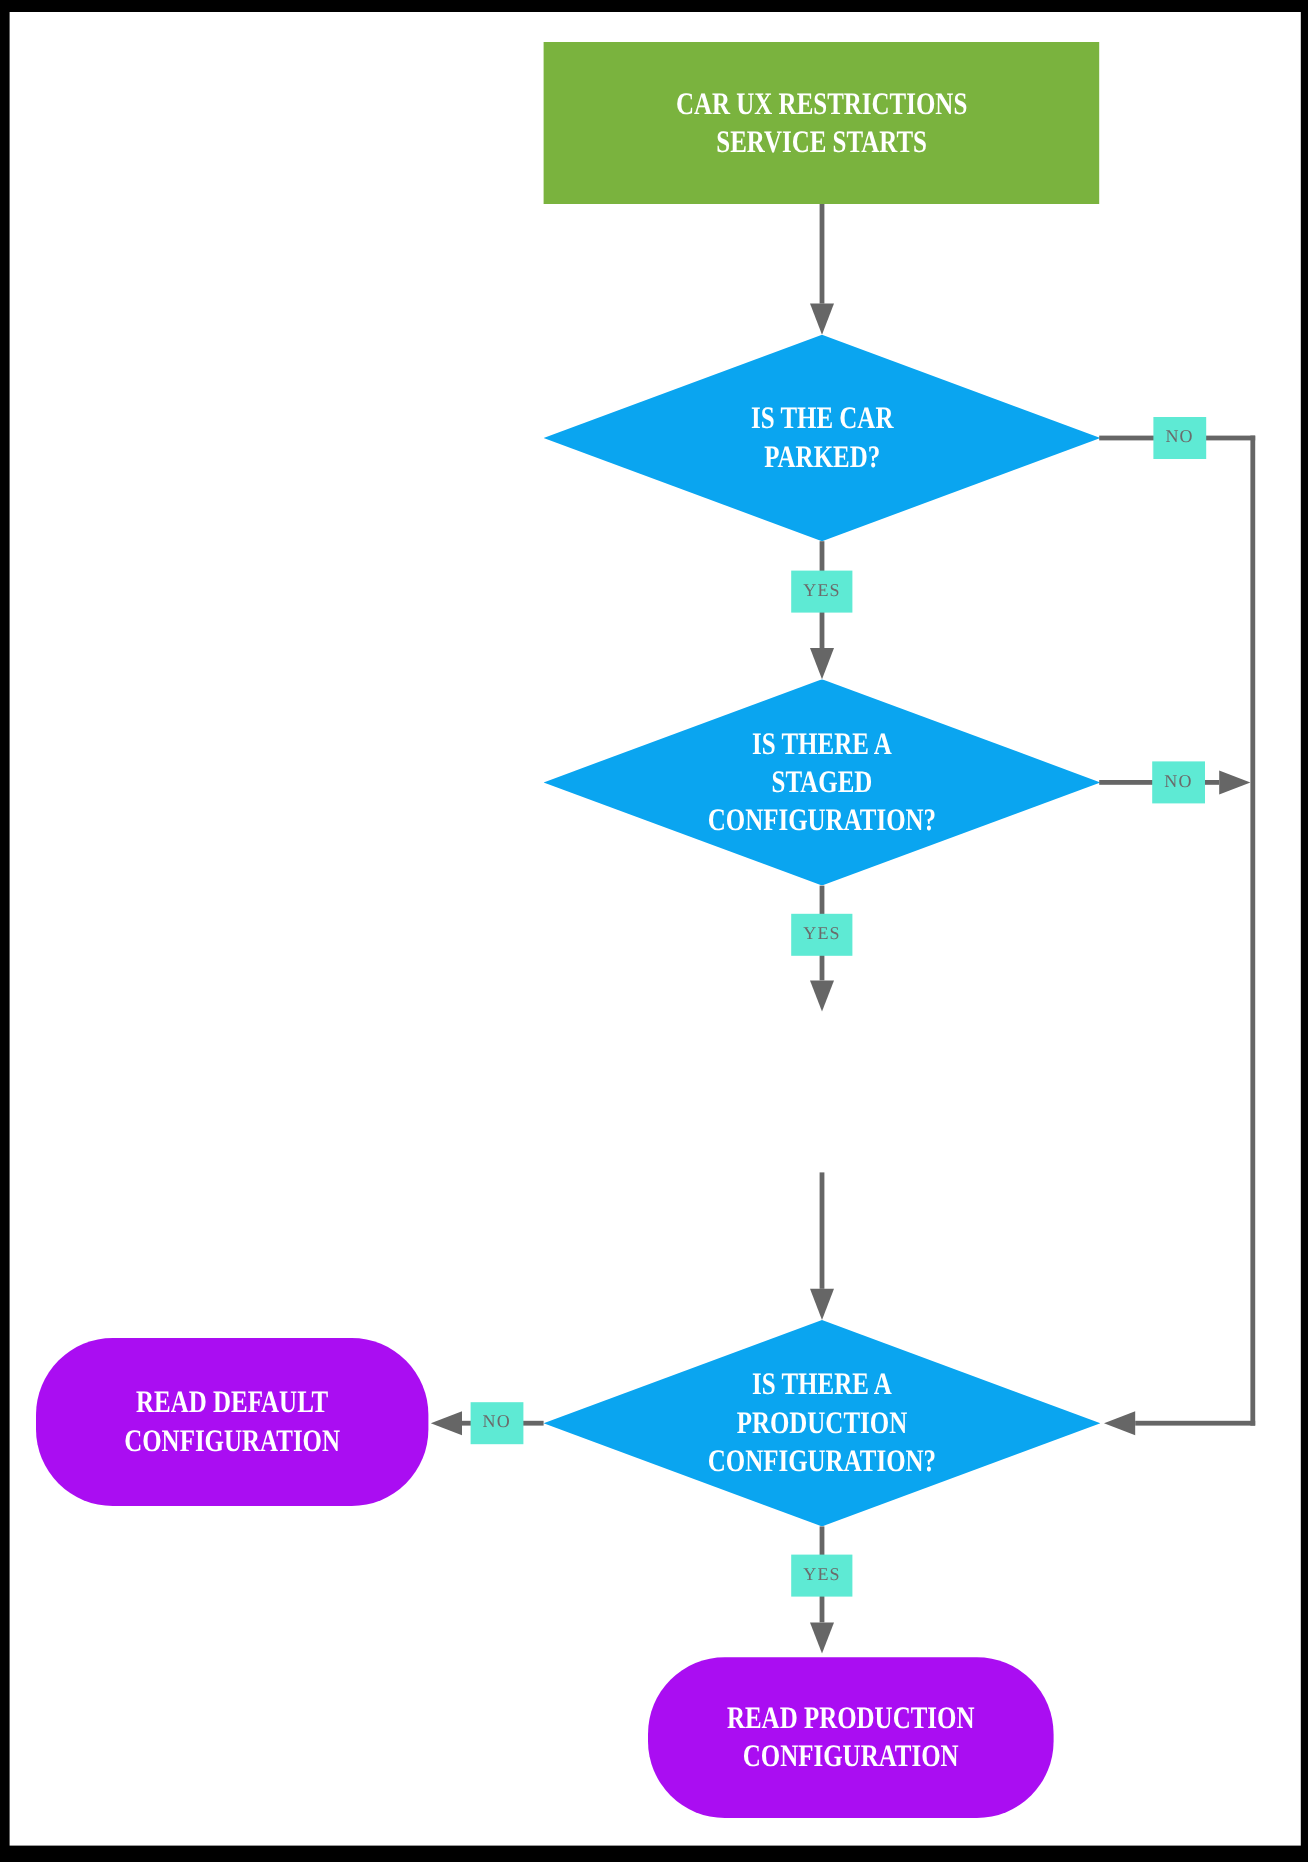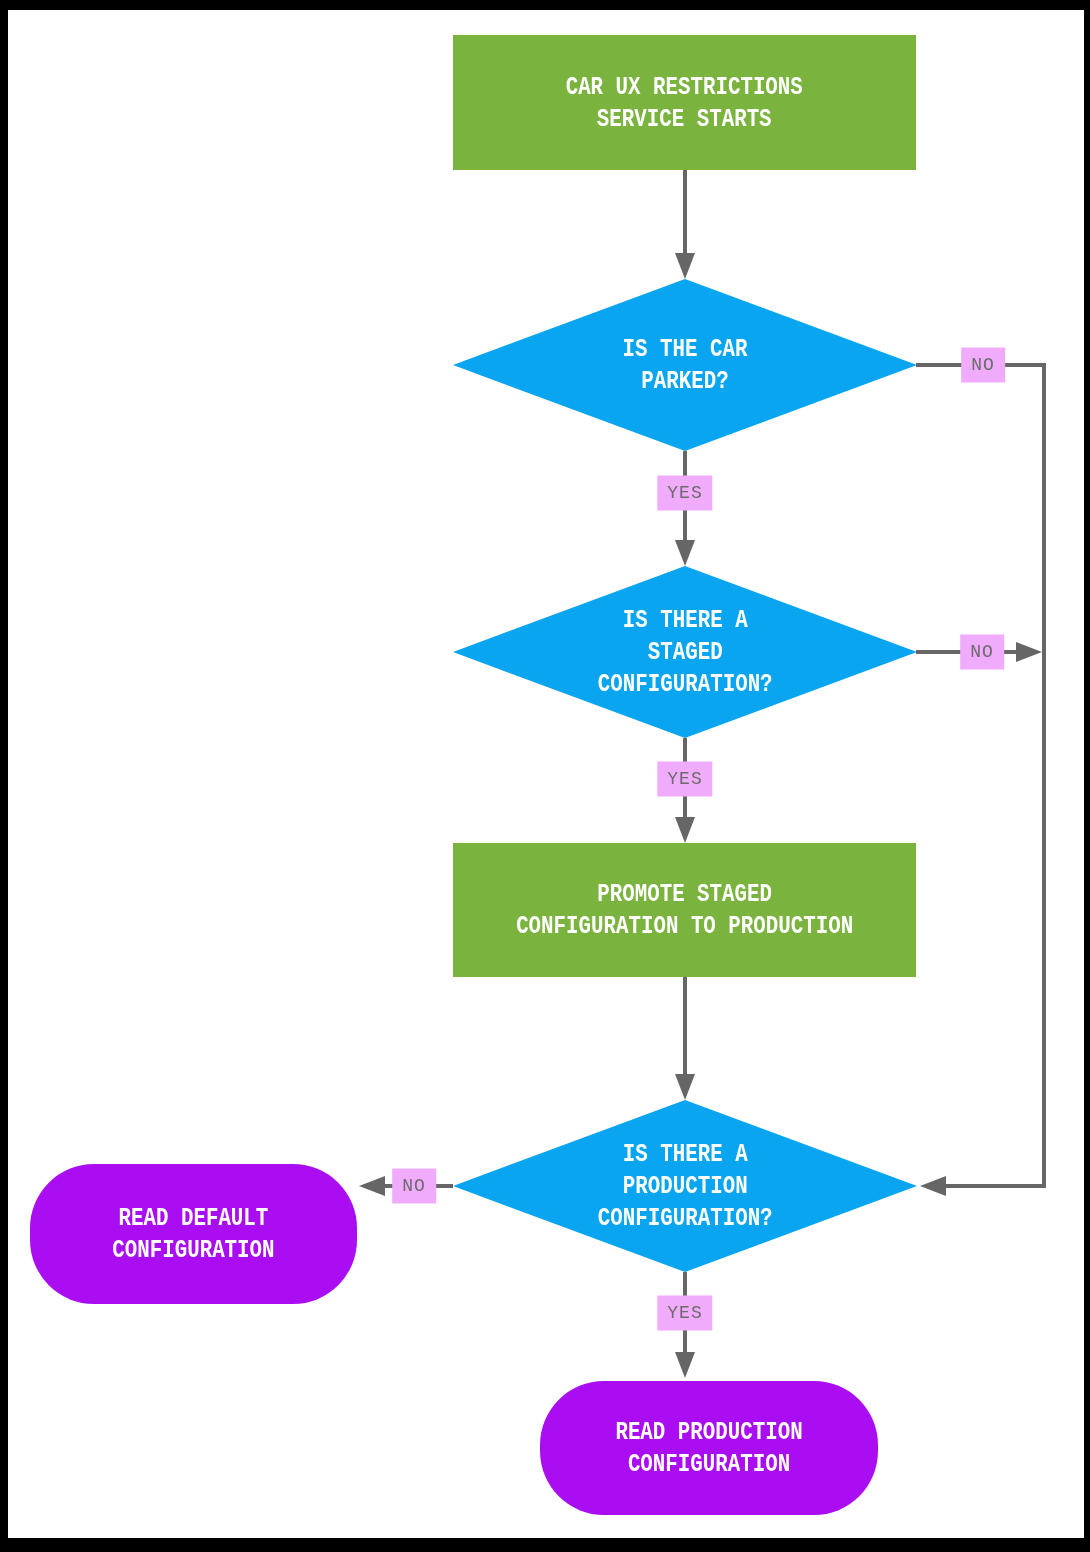--- a/index.html
+++ b/index.html
@@ -1,19 +1,19 @@
 <!DOCTYPE html>
 <html style="--c-process: #7AB33E; --c-decision: #0AA5F0; --c-terminal: #AA0DF2; --c-connector: #666666; --c-edge-label: #6B6B6B; --c-frame: #000000; --c-background: #FFFFFF;"><head>
 <meta charset="utf-8">
 <title>Flowchart</title>
 <style>
   html,body{margin:0;padding:0;background:#fff;}
   #canvas{
     position:relative;width:1090px;height:1552px;background:#fff;
-    overflow:hidden;font-family:Liberation Mono, monospace;
+    overflow:hidden;font-family:Liberation Serif, serif;
   }
   
   .frame{position:absolute;background:#000;}
   .frame.top{left:0;top:0;width:1090px;height:10px;}
   .frame.left{left:0;top:0;width:8px;height:1552px;}
   .frame.right{right:0;top:0;width:6px;height:1552px;}
   .frame.bottom{left:0;bottom:0;width:1090px;height:14px;}
 
   
   .node{
@@ -38,22 +38,22 @@
   .arrow.down{border-left:10px solid transparent;border-right:10px solid transparent;
     border-top:26px solid var(--c-connector,#666666);}
   .arrow.leftward{border-top:10px solid transparent;border-bottom:10px solid transparent;
     border-right:26px solid var(--c-connector,#666666);}
   .arrow.rightward{border-top:10px solid transparent;border-bottom:10px solid transparent;
     border-left:26px solid var(--c-connector,#666666);}
 
   
   .edge-label{
     position:absolute;transform:translate(-50%,-50%);
-    background:#f0abfc;color:var(--c-edge-label,#6B6B6B);
-    font-size:18px;line-height:23px;padding:6px 10px;letter-spacing:1px;
+    background:#5eead4;color:var(--c-edge-label,#6B6B6B);
+    font-size:15px;line-height:23px;padding:6px 10px;letter-spacing:1px;
   }
 </style>
 </head>
 <body>
 
 <div id="canvas">
 
   <div class="node process" style="left:453px;top:35px;width:463px;height:135px;">
     <div class="node-label">CAR UX RESTRICTIONS
 SERVICE STARTS</div>
@@ -82,42 +82,38 @@
   </div>
 
   <div class="line" style="left:916px;top:650px;width:100px;height:4px;"></div>
   <div class="arrow rightward" style="left:1016px;top:642px;"></div>
   <div class="edge-label" style="left:982px;top:652px;">NO</div>
 
   <div class="line" style="left:683px;top:738px;width:4px;height:79px;"></div>
   <div class="arrow down" style="left:675px;top:817px;"></div>
   <div class="edge-label" style="left:685px;top:779px;">YES</div>
 
-  <div class="node process" style="left:453px;top:843px;width:463px;height:134px;">
-    <div class="node-label">PROMOTE STAGED
-CONFIGURATION TO PRODUCTION</div>
-  </div>
 
   <div class="line" style="left:683px;top:977px;width:4px;height:97px;"></div>
   <div class="arrow down" style="left:675px;top:1074px;"></div>
 
   <div class="line" style="left:946px;top:1184px;width:100px;height:4px;"></div>
   <div class="arrow leftward" style="left:920px;top:1176px;"></div>
 
   <div class="node decision" style="left:453px;top:1100px;width:464px;height:172px;">
     <div class="node-label">IS THERE A
 PRODUCTION
 CONFIGURATION?</div>
   </div>
 
   <div class="line" style="left:385px;top:1184px;width:68px;height:4px;"></div>
   <div class="arrow leftward" style="left:359px;top:1176px;"></div>
   <div class="edge-label" style="left:414px;top:1186px;">NO</div>
 
-  <div class="node terminal" style="left:30px;top:1164px;width:327px;height:140px;">
+  <div class="node terminal" style="left:30px;top:1115px;width:327px;height:140px;">
     <div class="node-label">READ DEFAULT
 CONFIGURATION</div>
   </div>
 
   <div class="line" style="left:683px;top:1272px;width:4px;height:80px;"></div>
   <div class="arrow down" style="left:675px;top:1352px;"></div>
   <div class="edge-label" style="left:685px;top:1313px;">YES</div>
 
   <div class="node terminal" style="left:540px;top:1381px;width:338px;height:134px;">
     <div class="node-label">READ PRODUCTION

